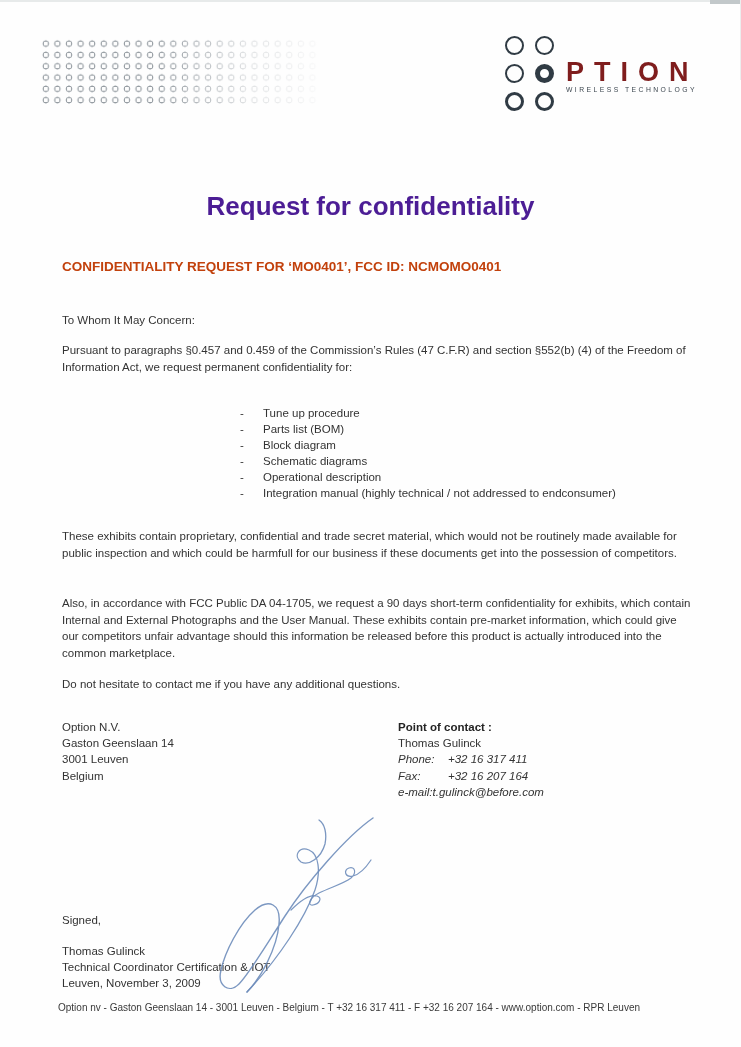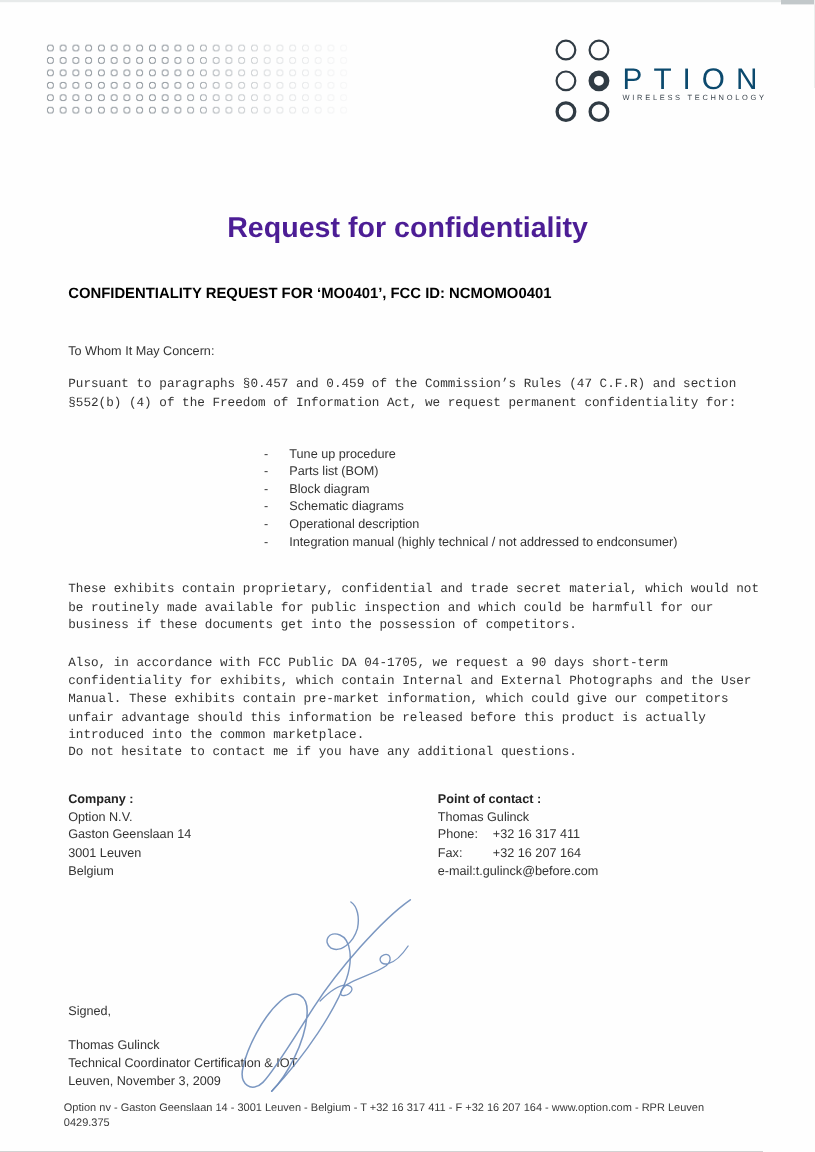--- a/index.html
+++ b/index.html
@@ -28,47 +28,47 @@
     background:linear-gradient(to right, rgba(254,254,254,0) 42%, rgba(254,254,254,.72) 75%, rgba(254,254,254,.94) 100%);
   }
 
   
   .logo{position:absolute;left:505px;top:36px;display:flex;}
   .logo-circles{display:grid;grid-template-columns:19px 19px;grid-auto-rows:19px;column-gap:11px;row-gap:9px;}
   .circ{width:19px;height:19px;border-radius:50%;box-sizing:border-box;border:2px solid #303b44;}
   .circ.bold{border-width:5.5px;}
   .circ.mid{border-width:3px;}
   .logo-text{margin-left:12px;margin-top:25px;}
-  .logo-word{font-size:27px;font-weight:normal;letter-spacing:10px;line-height:22px;color:#0c4a6e;}
+  .logo-word{font-size:27px;font-weight:bold;letter-spacing:10px;line-height:22px;color:#7f1d1d;}
   .logo-tagline{font-size:6.8px;letter-spacing:2.45px;color:#3c464f;margin-top:3px;}
 
   .doc-title{
     position:absolute;left:0;top:191px;width:741px;text-align:center;
     font-size:26px;font-weight:bold;color:#4c1d95;letter-spacing:0;
   }
   .doc-heading{
     position:absolute;left:62px;top:259px;
-    font-size:13.5px;font-weight:bold;color:#000000;
+    font-size:13.5px;font-weight:bold;color:#c2410c;
   }
   .salutation{position:absolute;left:62px;top:314px;font-size:11.5px;}
-  .para{position:absolute;left:62px;width:632px;font-size:11.5px;line-height:16.5px;color:#333;font-family:Liberation Mono, monospace;}
+  .para{position:absolute;left:62px;width:632px;font-size:11.5px;line-height:16.5px;color:#333;}
   #para-pursuant{top:342px;}
   #para-exhibits{top:528px;}
   #para-shortterm{top:595px;}
   #para-contact{top:676px;}
 
   .exhibit-list{position:absolute;left:240px;top:405px;font-size:11.5px;line-height:16.1px;}
   .exhibit-item{display:flex;}
   .exhibit-item .dash{width:23px;}
 
   .contact-cols{position:absolute;left:62px;top:719px;width:632px;font-size:11.5px;line-height:16.2px;}
   .col-company{position:absolute;left:0;top:0;width:280px;}
   .col-poc{position:absolute;left:336px;top:0;width:290px;}
   .col-head{font-weight:bold;color:#242424;}
-  .poc-row{display:flex;}
+  .poc-row{display:flex;font-style:italic;}
   .poc-row .lbl{width:50px;flex:0 0 auto;}
   .poc-row.email .lbl{width:auto;margin-right:0;}
 
   .signed-block{position:absolute;left:62px;font-size:11.5px;line-height:16.2px;}
   #signed-label{top:912px;}
   #signed-lines{top:943px;}
 
   .sig-svg{position:absolute;left:207px;top:806px;pointer-events:none;}
 
   .footer{
@@ -138,21 +138,20 @@
   </div>
 
   <div class="para" id="para-exhibits">These exhibits contain proprietary, confidential and trade secret material, which would not be routinely made available for public inspection and which could be harmfull for our business if these documents get into the possession of competitors.</div>
 
   <div class="para" id="para-shortterm">Also, in accordance with FCC Public DA 04-1705, we request a 90 days short-term confidentiality for exhibits, which contain Internal and External Photographs and the User Manual. These exhibits contain pre-market information, which could give our competitors unfair advantage should this information be released before this product is actually introduced into the common marketplace.</div>
 
   <div class="para" id="para-contact">Do not hesitate to contact me if you have any additional questions.</div>
 
   <div class="contact-cols">
     <div class="col-company">
-      <div class="col-head">Company :</div>
       <div>Option N.V.</div>
       <div>Gaston Geenslaan 14</div>
       <div>3001 Leuven</div>
       <div>Belgium</div>
     </div>
     <div class="col-poc">
       <div class="col-head">Point of contact :</div>
       <div>Thomas Gulinck</div>
       <div class="poc-row">
         <span class="lbl">Phone:</span>
@@ -178,16 +177,15 @@
   </div>
 
   <svg class="sig-svg" width="176" height="200" viewBox="0 0 176 200" fill="none">
     <path d="M166 12 C140 30 100 76 78 110 C60 138 42 168 32 178 C22 188 10 180 14 164 C18 146 32 118 48 104 C62 92 74 98 72 118 C70 142 54 172 40 186" stroke="#6d8cba" stroke-width="1.4" stroke-linecap="round" fill="none" opacity="0.9"></path>
     <path d="M40 186 C72 152 98 112 108 84 C114 66 112 48 102 44 C92 40 86 50 94 56 C102 60 114 52 118 38 C120 28 118 18 112 14" stroke="#6d8cba" stroke-width="1.3" stroke-linecap="round" fill="none" opacity="0.9"></path>
     <path d="M84 104 C94 94 104 88 110 90 C116 92 112 98 106 99 C100 100 102 92 112 87 C124 81 136 78 144 72 C150 67 148 60 142 62 C136 64 138 72 146 70 C154 68 160 60 164 54" stroke="#6d8cba" stroke-width="1.2" stroke-linecap="round" fill="none" opacity="0.9"></path>
   </svg>
 
   <div class="footer">
     <div>Option nv - Gaston Geenslaan 14 - 3001 Leuven - Belgium - T +32 16 317 411 - F +32 16 207 164 - www.option.com - RPR Leuven</div>
-    <div>0429.375</div>
   </div>
 
 </div>
 
 </body></html>

